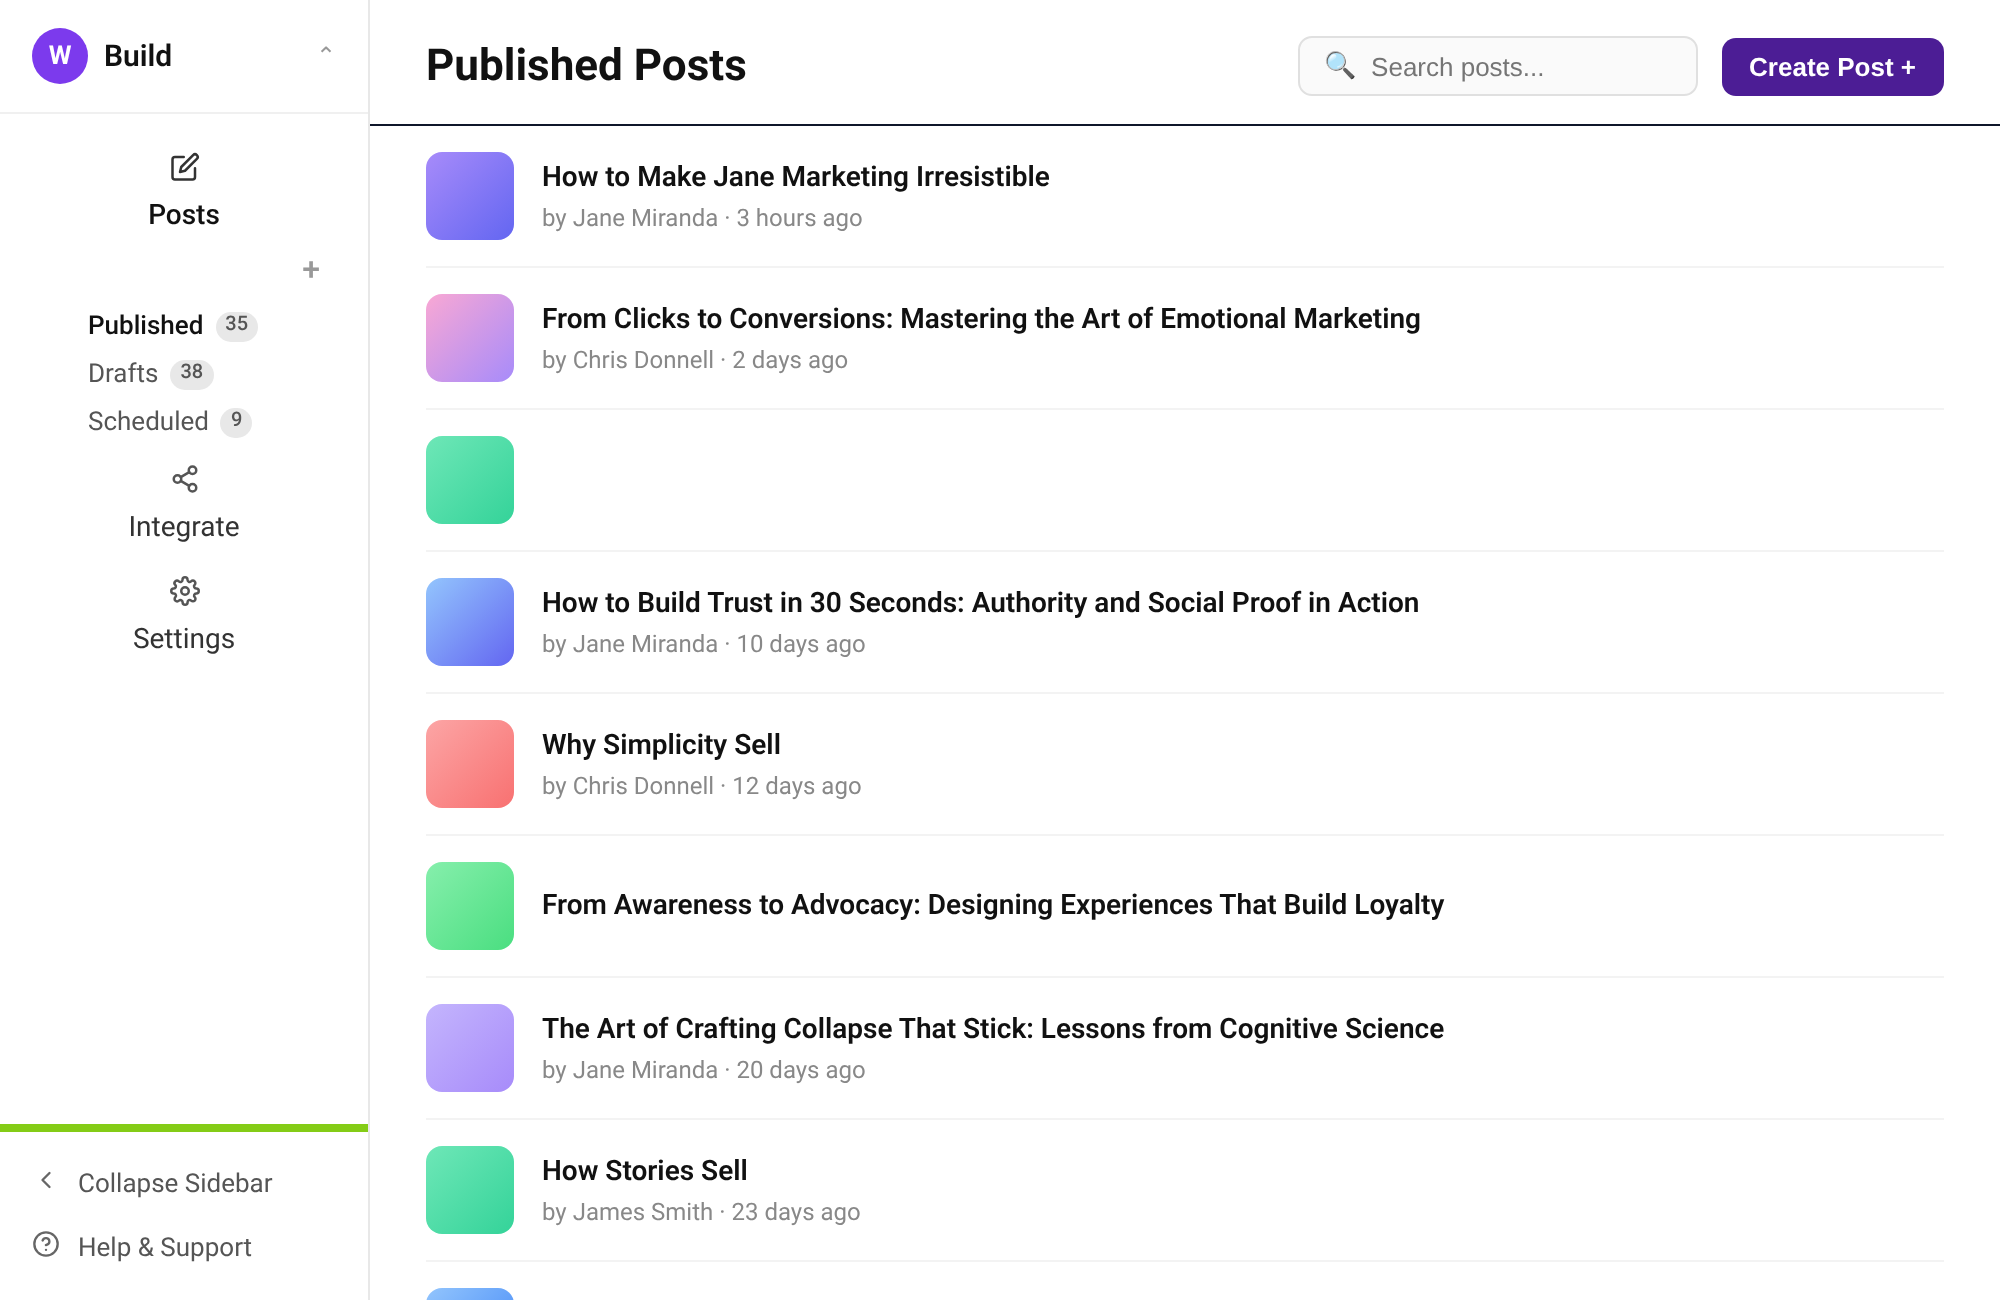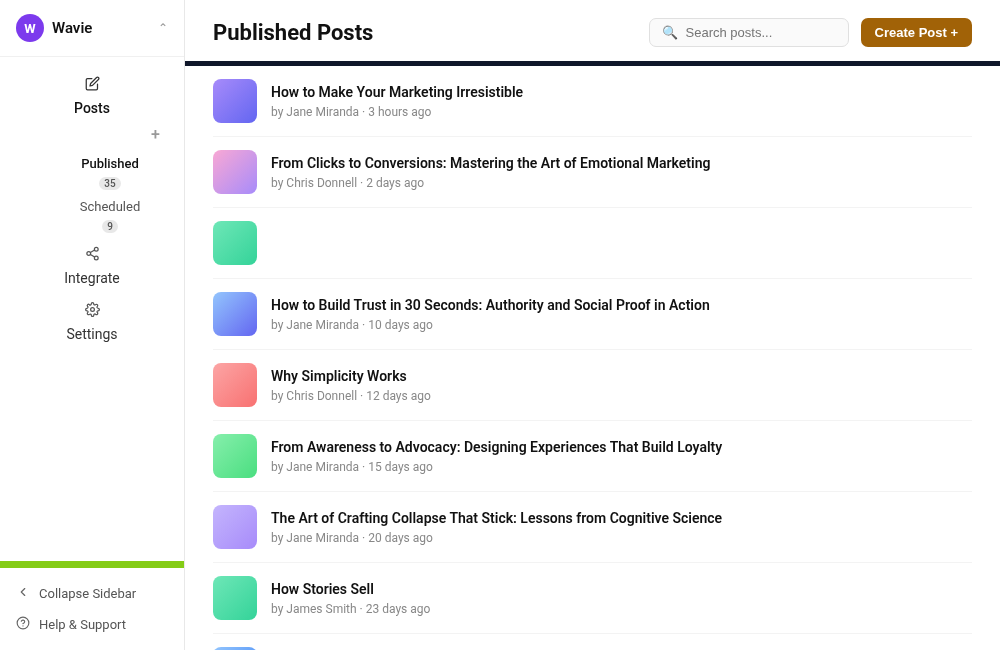--- a/index.html
+++ b/index.html
@@ -39,33 +39,33 @@
     .nav-item {
       display: flex; align-items: center; gap: 9px;
       padding: 7px 16px; cursor: pointer; border-radius: 6px;
       margin: 1px 8px; font-size: 14px; color: #333; flex-direction: column;
     }
     .nav-item.active { color: #111; font-weight: 500; }
     .nav-icon { width: 16px; height: 16px; display: flex; align-items: center; justify-content: center; }
 
     .nav-sub { padding-left: 36px; }
     .nav-sub-item {
-      display: flex; align-items: center; gap: 6px;
+      display: flex; gap: 6px;
       padding: 4px 8px; font-size: 13px; color: #555; cursor: pointer;
-      border-radius: 4px; margin: 1px 0; flex-direction: column;
+      border-radius: 4px; margin: 1px 0;
     }
     .nav-sub-item.active { color: #111; font-weight: 500; }
     .badge {
       background: #e8e8e8; color: #555; font-size: 10px;
       border-radius: 8px; padding: 1px 5px; font-weight: 500;
     }
     .plus-icon { margin-left: auto; color: #999; font-size: 16px; cursor: pointer; }
 
     .sidebar-bottom {
-      padding: 10px 0; border-top: 7px solid #84cc16;
+      padding: 10px 0; border-top: 4px solid #84cc16;
     }
     .sidebar-footer-item {
       display: flex; align-items: center; gap: 9px;
       padding: 7px 16px; font-size: 13px; color: #555; cursor: pointer;
     }
     .user-section {
       display: flex; align-items: center; gap: 9px;
       padding: 8px 16px; font-size: 13px; color: #111; font-weight: 500; cursor: pointer;
     }
     .user-avatar {
@@ -75,36 +75,36 @@
       color: white; font-size: 11px; font-weight: 600;
     }
     .dots-icon { margin-left: auto; color: #999; }
 
     
     #main {
       flex: 1; display: flex; flex-direction: column; background: #fff; overflow: hidden;
     }
     #main-header {
       display: flex; align-items: center; justify-content: space-between;
-      padding: 18px 28px 14px 28px; border-bottom: 5px solid #0f172a;
+      padding: 18px 28px 14px 28px; border-bottom: 1px solid #0f172a;
     }
     .page-title { font-size: 22px; font-weight: 700; color: #111; }
     .header-actions { display: flex; align-items: center; gap: 12px; }
     .search-box {
       display: flex; align-items: center; gap: 7px;
       border: 1px solid #e0e0e0; border-radius: 7px;
       padding: 6px 12px; background: #fafafa;
     }
     .search-icon { color: #aaa; font-size: 13px; }
     .search-input {
       border: none; background: transparent; font-size: 13px; color: #8b5cf6;
       outline: none; width: 150px;
     }
     .create-btn {
-      background: #a16207; color: #fff; border: none; border-radius: 7px;
+      background: #4c1d95; color: #fff; border: none; border-radius: 7px;
       padding: 7px 14px; font-size: 13px; font-weight: 600; cursor: pointer;
       display: flex; align-items: center; gap: 4px;
     }
 
     #posts-list {
       flex: 1; overflow-y: auto; padding: 0 28px;
     }
     .post-item {
       display: flex; align-items: center; gap: 14px;
       padding: 13px 0; border-bottom: 1px solid #f3f3f3; cursor: pointer;
@@ -130,41 +130,45 @@
     .thumb-9 { background: linear-gradient(135deg, #93c5fd, #3b82f6); }
   </style>
 </head>
 <body>
 
 <div id="sidebar">
   <div id="sidebar-header">
     <div class="app-logo">
       <span>W</span>
     </div>
-    <span class="app-name">Wavie</span>
+    <span class="app-name">Build</span>
     <span class="chevron-icon">⌃</span>
   </div>
 
   <div class="sidebar-nav">
 
     <div class="nav-item active" style="justify-content: flex-start;">
       <span class="nav-icon">
         <svg width="15" height="15" viewBox="0 0 24 24" fill="none" stroke="#333" stroke-width="2" stroke-linecap="round" stroke-linejoin="round">
             <path d="M11 4H4a2 2 0 0 0-2 2v14a2 2 0 0 0 2 2h14a2 2 0 0 0 2-2v-7"></path>
             <path d="M18.5 2.5a2.121 2.121 0 0 1 3 3L12 15l-4 1 1-4 9.5-9.5z"></path>
           </svg>
       </span>
       <span>Posts</span>
       <span class="plus-icon">+</span>
     </div>
 
     <div class="nav-sub">
       <div class="nav-sub-item active">
         <span>Published</span>
         <span class="badge">35</span>
+      </div>
+      <div class="nav-sub-item">
+        <span>Drafts</span>
+        <span class="badge">38</span>
       </div>
       <div class="nav-sub-item">
         <span>Scheduled</span>
         <span class="badge">9</span>
       </div>
     </div>
 
     <div class="nav-item">
       <span class="nav-icon">
         <svg width="15" height="15" viewBox="0 0 24 24" fill="none" stroke="#555" stroke-width="2" stroke-linecap="round" stroke-linejoin="round">
@@ -220,21 +224,21 @@
         <input class="search-input" type="text" placeholder="Search posts..." style="">
       </div>
       <button class="create-btn">Create Post +</button>
     </div>
   </div>
 
   <div id="posts-list">
   <div class="post-item">
     <div class="post-thumb thumb-1"></div>
     <div class="post-info">
-      <div class="post-title">How to Make Your Marketing Irresistible</div>
+      <div class="post-title">How to Make Jane Marketing Irresistible</div>
       <div class="post-meta">by Jane Miranda · 3 hours ago</div>
     </div>
   </div>
       <div class="post-item">
     <div class="post-thumb thumb-2"></div>
     <div class="post-info">
       <div class="post-title">From Clicks to Conversions: Mastering the Art of Emotional Marketing</div>
       <div class="post-meta">by Chris Donnell · 2 days ago</div>
     </div>
   </div>
@@ -244,29 +248,28 @@
       <div class="post-item">
     <div class="post-thumb thumb-4"></div>
     <div class="post-info">
       <div class="post-title">How to Build Trust in 30 Seconds: Authority and Social Proof in Action</div>
       <div class="post-meta">by Jane Miranda · 10 days ago</div>
     </div>
   </div>
       <div class="post-item">
     <div class="post-thumb thumb-5"></div>
     <div class="post-info">
-      <div class="post-title">Why Simplicity Works</div>
+      <div class="post-title">Why Simplicity Sell</div>
       <div class="post-meta">by Chris Donnell · 12 days ago</div>
     </div>
   </div>
       <div class="post-item">
     <div class="post-thumb thumb-6"></div>
     <div class="post-info">
       <div class="post-title">From Awareness to Advocacy: Designing Experiences That Build Loyalty</div>
-      <div class="post-meta">by Jane Miranda · 15 days ago</div>
     </div>
   </div>
       <div class="post-item">
     <div class="post-thumb thumb-7"></div>
     <div class="post-info">
       <div class="post-title">The Art of Crafting Collapse That Stick: Lessons from Cognitive Science</div>
       <div class="post-meta">by Jane Miranda · 20 days ago</div>
     </div>
   </div>
       <div class="post-item">

